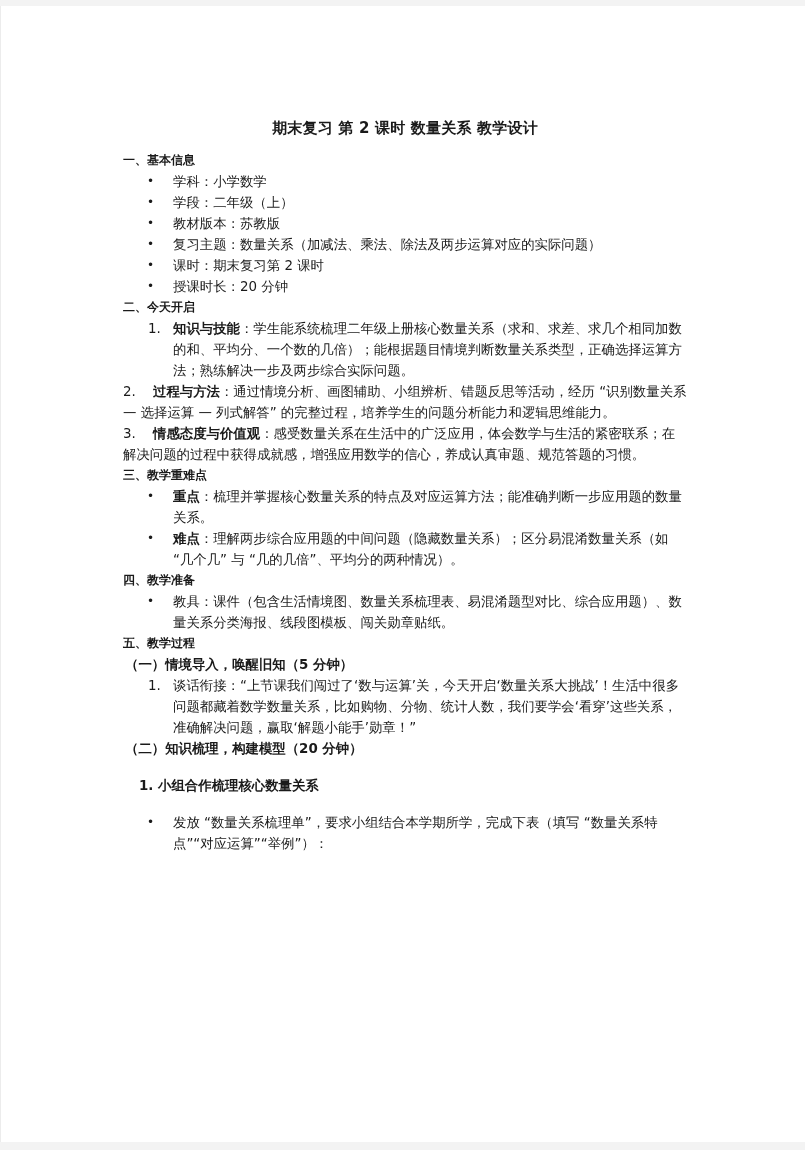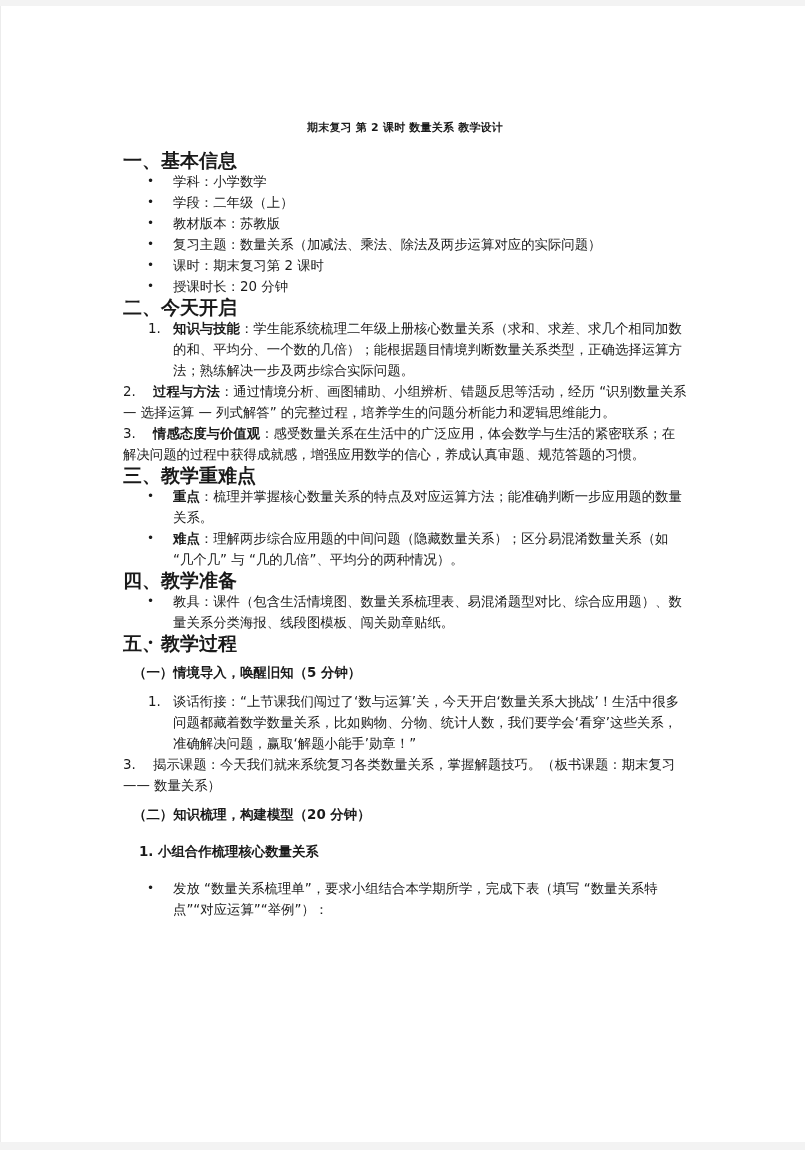--- a/index.html
+++ b/index.html
@@ -29,35 +29,35 @@
     position: absolute;
     left: 122px;
     top: 110px;
     width: 564px;
     font-size: 13.4px;
     line-height: 21px;
   }
   .doc-title {
     text-align: center;
     font-weight: bold;
-    font-size: 11px;
+    font-size: 15px;
     line-height: 24px;
     margin: 0 0 10px 0;
     letter-spacing: 0.2px;
   }
   .h1 {
     font-weight: bold;
-    font-size: 19px;
+    font-size: 12px;
     line-height: 21px;
     margin: 0;
   }
   .h2 {
     font-weight: bold;
     line-height: 21px;
-    margin: 8px;
+    margin: 0;
     padding-left: 2px;
   }
   .h3 {
     font-weight: bold;
     line-height: 21px;
     margin: 16px;
   }
   ul.bullets {
     list-style: none;
     margin: 0;
@@ -130,23 +130,20 @@
     <ul class="bullets">
       <li><span class="bullet">•</span><span>教具：课件（包含生活情境图、数量关系梳理表、易混淆题型对比、综合应用题）、数量关系分类海报、线段图模板、闯关勋章贴纸。</span></li>
       <li><span class="bullet">•</span></li>
     </ul>
 
     <div class="h1">五、教学过程</div>
     <div class="h2">（一）情境导入，唤醒旧知（5 分钟）</div>
     <div class="num-indented">
       <span class="num">1.</span><span>谈话衔接：“上节课我们闯过了‘数与运算’关，今天开启‘数量关系大挑战’！生活中很多问题都藏着数学数量关系，比如购物、分物、统计人数，我们要学会‘看穿’这些关系，准确解决问题，赢取‘解题小能手’勋章！”</span>
     </div>
-    <div class="num-flush">
-      <span class="num">3.</span><span>揭示课题：今天我们就来系统复习各类数量关系，掌握解题技巧。（板书课题：期末复习 —— 数量关系）</span>
-    </div>
 
     <div class="h2">（二）知识梳理，构建模型（20 分钟）</div>
     <div class="h3">1. 小组合作梳理核心数量关系</div>
     <ul class="bullets">
       <li><span class="bullet">•</span><span>发放 “数量关系梳理单”，要求小组结合本学期所学，完成下表（填写 “数量关系特点”“对应运算”“举例”）：</span></li>
     </ul>
 
   </div>
 </div>
 

